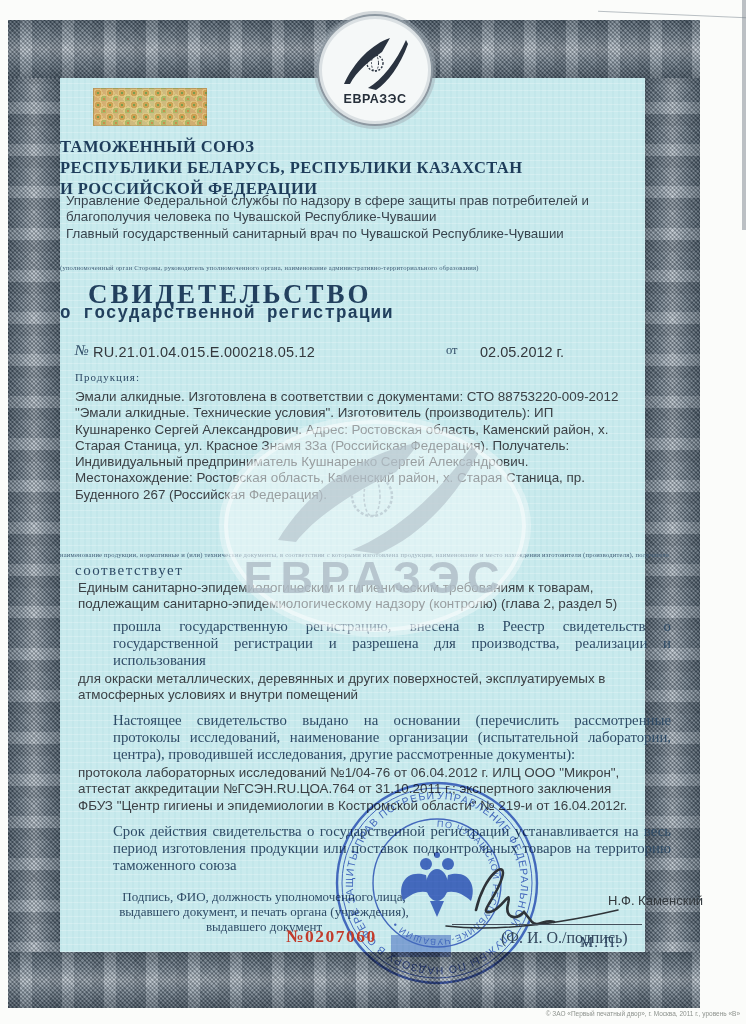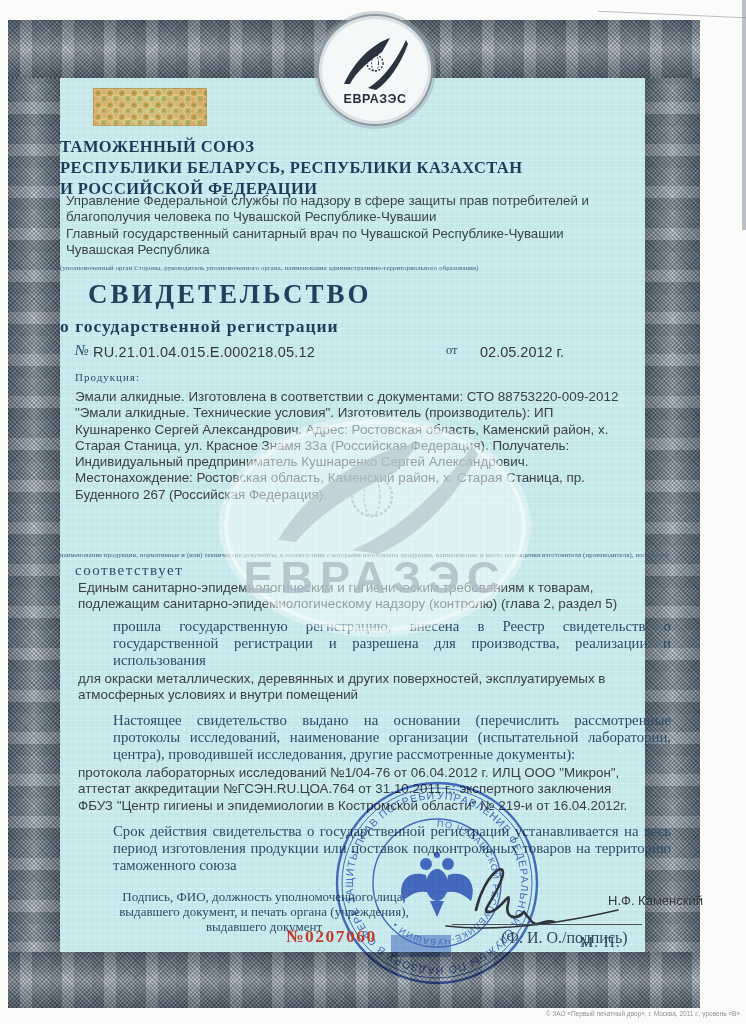--- a/index.html
+++ b/index.html
@@ -116,27 +116,26 @@
 
   <div class="abs center" style="left:0;top:58px;width:100%;">
     <div class="union-line">ТАМОЖЕННЫЙ СОЮЗ</div>
     <div class="union-line">РЕСПУБЛИКИ БЕЛАРУСЬ, РЕСПУБЛИКИ КАЗАХСТАН</div>
     <div class="union-line">И РОССИЙСКОЙ ФЕДЕРАЦИИ</div>
   </div>
 
   <div class="abs center" style="left:6px;top:115px;width:573px;">
     <div class="authority">Управление Федеральной службы по надзору в сфере защиты прав потребителей и благополучия человека по Чувашской Республике-Чувашии</div>
     <div class="authority">Главный государственный санитарный врач по Чувашской Республике-Чувашии</div>
-    <div class="authority">Чувашская Республика</div>
   </div>
 
   <div class="abs center tiny-caption" style="left:0;top:186px;width:100%;">(уполномоченный орган Стороны, руководитель уполномоченного органа, наименование административно-территориального образования)</div>
 
   <div class="abs center doc-title" style="left:0;top:201px;width:100%;margin-left:28px;">СВИДЕТЕЛЬСТВО</div>
-  <div class="abs center doc-subtitle" style="left:0;top:238px;width:100%;">о государственной регистрации</div>
+  <div class="abs center doc-subtitle" style="left:0;top:225px;width:100%;font-family:Liberation Mono, monospace;">о государственной регистрации</div>
 
   <div class="abs" style="left:0;top:264px;width:100%;height:22px;">
     <span class="abs no-glyph" style="left:15px;top:0;">№</span>
     <span class="abs number-value" style="left:33px;top:2px;">RU.21.01.04.015.Е.000218.05.12</span>
     <span class="abs ot-label" style="left:386px;top:1px;">от</span>
     <span class="abs date-value" style="left:420px;top:2px;">02.05.2012 г.</span>
   </div>
 
   <div class="abs serif-ink" style="left:15px;top:293px;font-size:11px;letter-spacing:1px;">Продукция:</div>
   <div class="abs para-sans" style="left:15px;top:311px;width:556px;">Эмали алкидные. Изготовлена в соответствии с документами: СТО 88753220-009-2012 "Эмали алкидные. Технические условия". Изготовитель (производитель): ИП Кушнаренко Сергей Александрович. Адрес: Ростовская область, Каменский район, х. Старая Станица, ул. Красное Знамя 33а (Российская Федерация).  Получатель: Индивидуальный предприниматель Кушнаренко Сергей Александрович. Местонахождение: Ростовская область, Каменский район, х. Старая Станица, пр. Буденного 267 (Российская Федерация).</div>

